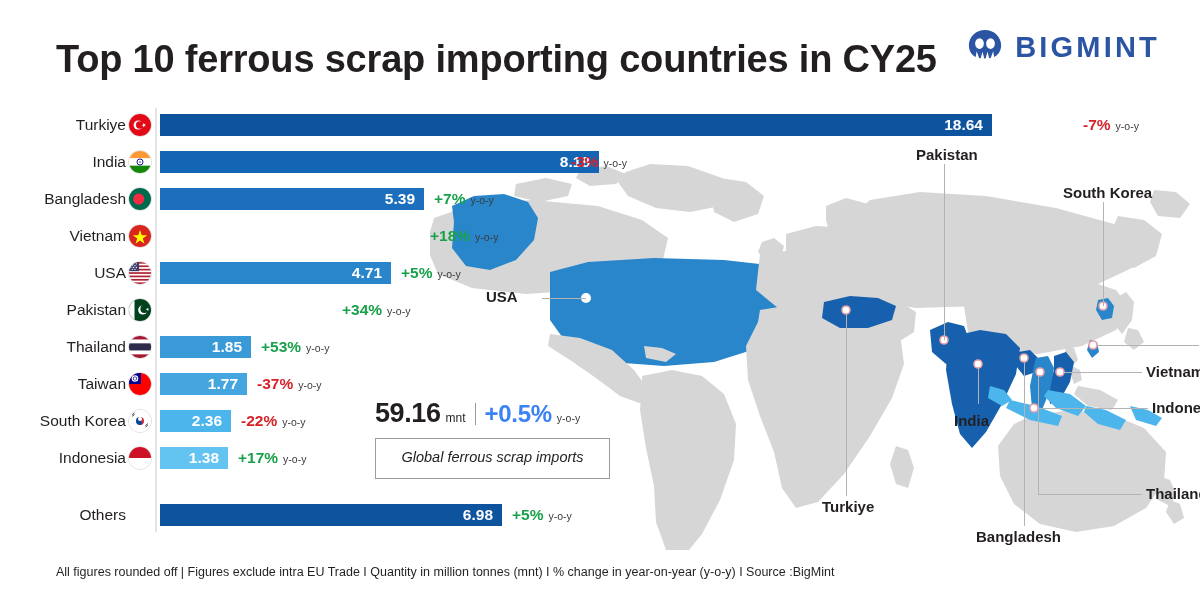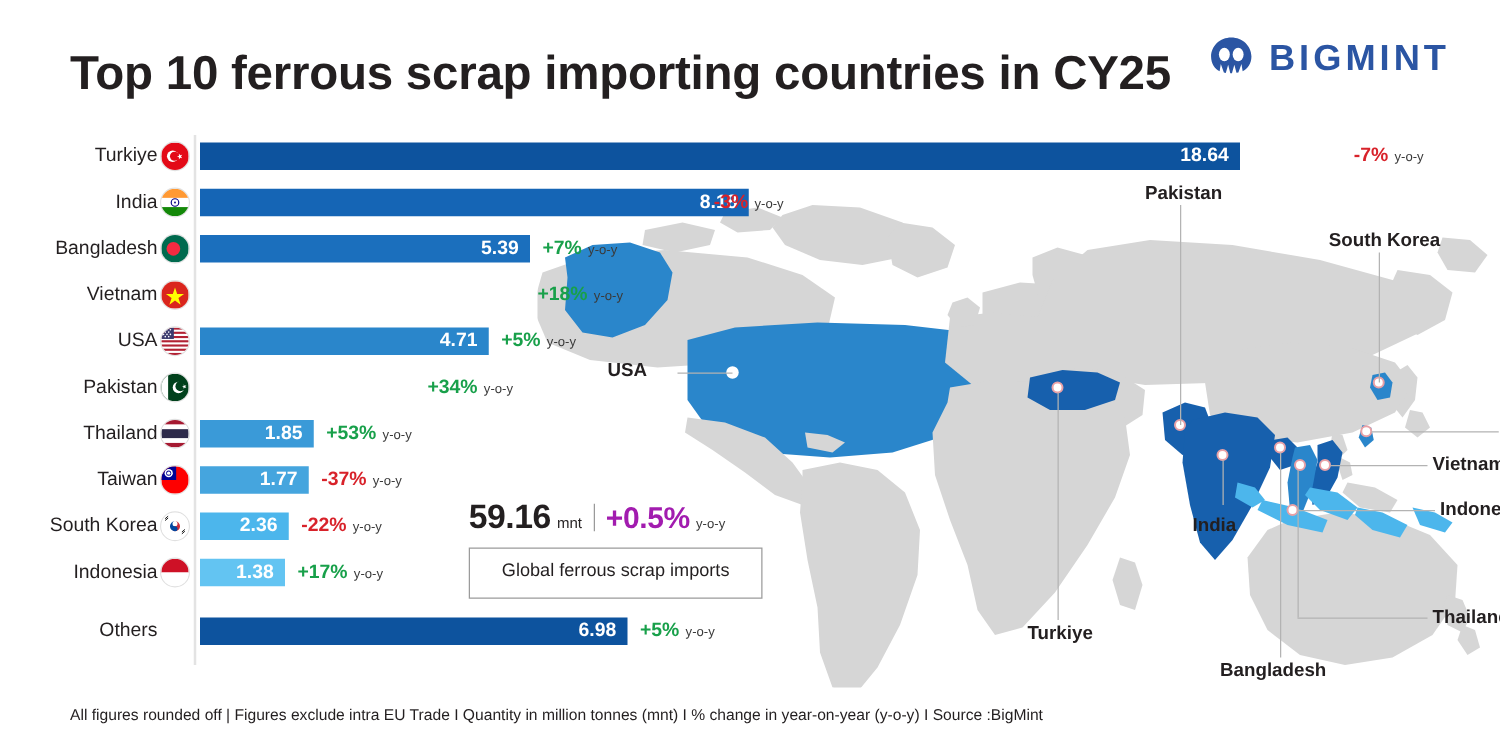--- a/index.html
+++ b/index.html
@@ -62,26 +62,26 @@
   .chg .yoy { font-size: 10.5px; color: #3a3a3a; font-weight: normal; }
   .pos { color: #18a04a; }
   .neg { color: #d8222a; }
 
   
   #summary { position: absolute; left: 375px; top: 398px; width: 235px; }
   #summary .line1 { display: flex; align-items: baseline; white-space: nowrap; }
   #summary .big { font-size: 27px; font-weight: bold; color: #231f20; letter-spacing: -0.4px; }
   #summary .unit { font-size: 12px; color: #231f20; margin-left: 5px; }
   #summary .sep { display:inline-block; width:1px; height: 22px; background:#9a9a9a; margin: 0 9px; position: relative; top: 3px; }
-  #summary .growth { font-size: 24px; font-weight: bold; color: #a21caf; letter-spacing: -0.3px; }
+  #summary .growth { font-size: 24px; font-weight: bold; color: #3b82f6; letter-spacing: -0.3px; }
   #summary .gyoy { font-size: 10.5px; color: #3a3a3a; margin-left: 5px; }
   #summary .box {
     margin-top: 9px; border: 1px solid #9b9b9b; background:#fff;
     padding: 9px 8px 10px; text-align: center;
-    font-size: 14.5px; color: #231f20; line-height: 1.35;
+    font-size: 14.5px; color: #231f20; line-height: 1.35; font-style: italic;
   }
 
   
   #footer {
     position: absolute; left: 56px; top: 565px;
     font-size: 12.5px; color: #231f20; white-space: nowrap;
   }
 </style>
 </head>
 <body>
@@ -412,21 +412,21 @@
             </svg>
           </span>
           <div class="bar" style="width: 68px; background: rgb(99, 196, 242);">
             <span class="val">1.38</span>
           </div>
           <div class="chg" style="left: 238px;">
             <span class="pct pos">+17%</span>
             <span class="yoy">y-o-y</span>
           </div>
         </div>
-        <div class="row" style="top: 380px;">
+        <div class="row" style="top: 390px;">
           <span class="row-label">Others</span>
           <div class="bar" style="width: 342px; background: rgb(13, 83, 158);">
             <span class="val">6.98</span>
           </div>
           <div class="chg" style="left: 512px;">
             <span class="pct pos">+5%</span>
             <span class="yoy">y-o-y</span>
           </div>
         </div>
       </div>

